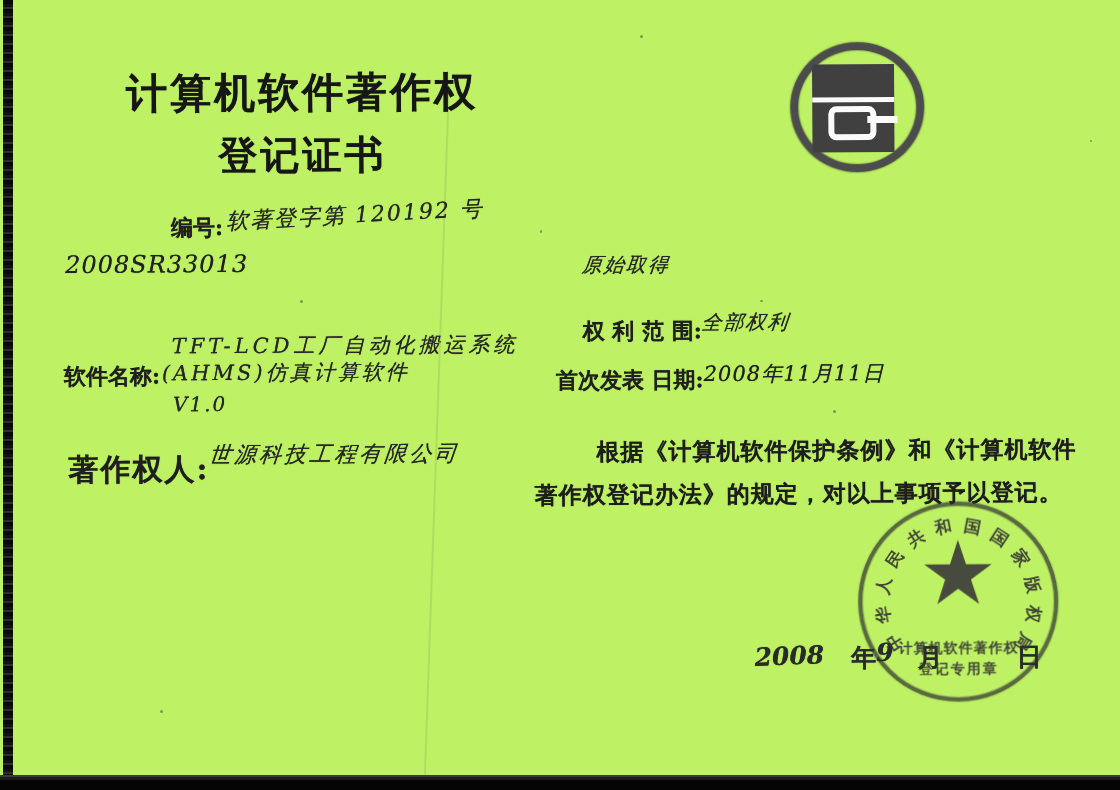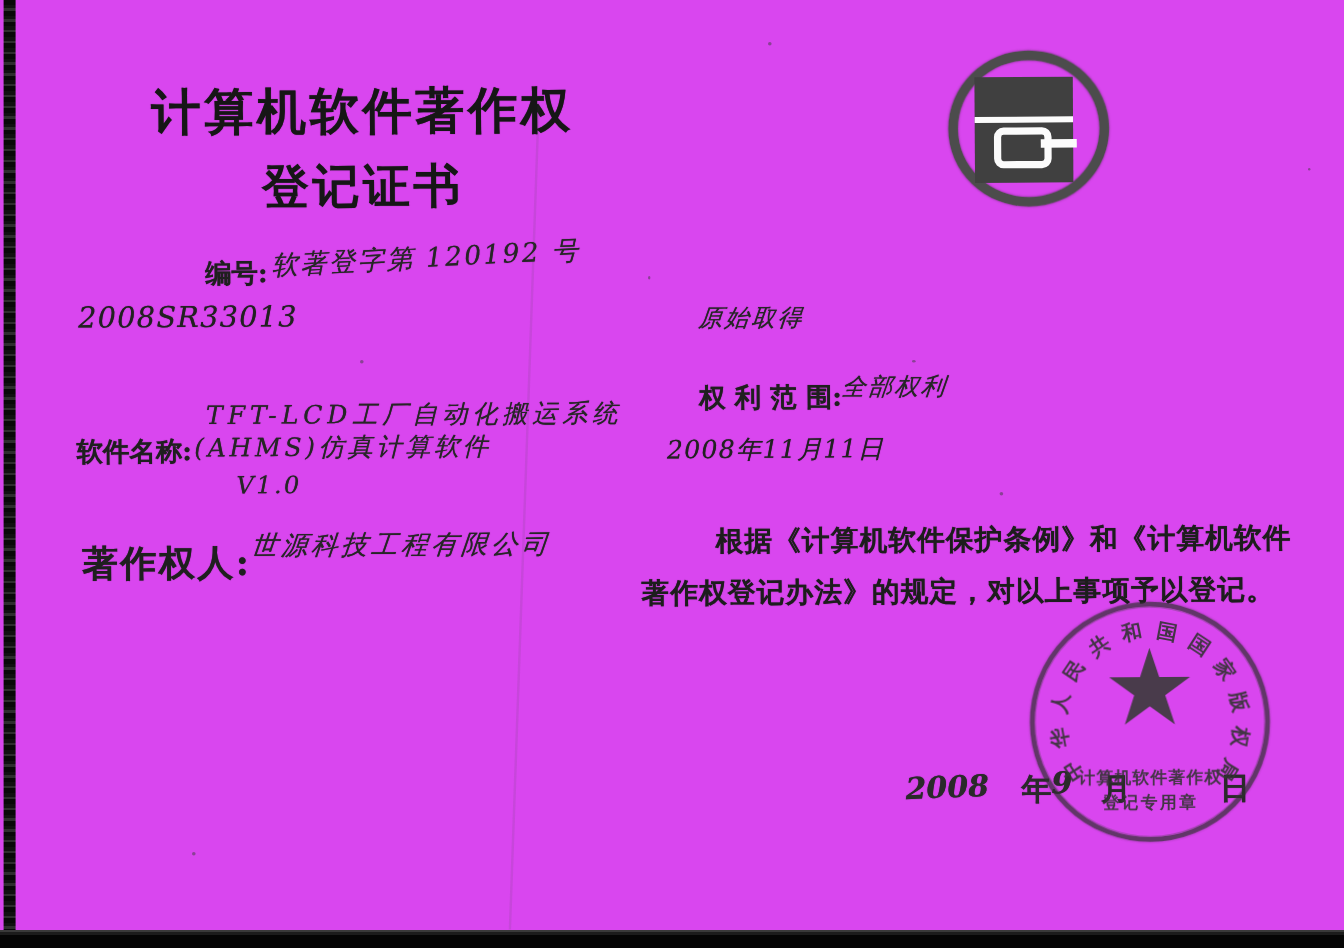--- a/index.html
+++ b/index.html
@@ -2,21 +2,21 @@
 <html><head>
 <meta charset="utf-8">
 <style>
   html,body{margin:0;padding:0;}
   body{
     width:1120px;height:790px;overflow:hidden;position:relative;
     background:#fdfdfc;
     font-family:"DejaVu Serif","Liberation Serif",serif;
     color:#212121;
   }
-  .scan-page{position:absolute;inset:0;background:#d946ef;}
+  .scan-page{position:absolute;inset:0;background:#bef264;}
   
   .strip-left{
     position:absolute;left:3px;top:0;width:10px;height:778px;
     background:repeating-linear-gradient(0deg,#090909 0 4px,#2e2e2e 4px 6px,#111 6px 9px);
   }
   .strip-bottom{
     position:absolute;left:0;top:775px;width:1120px;height:15px;
     background:linear-gradient(0deg,#050505 0 70%,#1c1c1c 70% 88%,#3a3a3a 88% 100%);
   }
   .fold-line{
@@ -41,21 +41,21 @@
   .serial-lbl{font-size:22px;transform:translateY(12px);}
   .serial-val{font-size:22px;letter-spacing:2px;transform:rotate(-2.5deg);margin-left:3px;}
 
   .reg-row{left:66px;top:257px;}
   .reg-lbl{font-size:25px;letter-spacing:3px;}
   .reg-val{font-size:24px;letter-spacing:1px;transform:translateY(-9px);font-style:italic;}
 
   .name-line1{left:172px;top:330px;font-size:21px;letter-spacing:4px;}
   .name-lbl{left:64px;top:359px;font-size:22px;}
   .name-line2{left:162px;top:357px;font-size:21px;letter-spacing:3px;}
-  .name-line3{left:173px;top:390px;font-size:20px;letter-spacing:2px;margin-left:24px;}
+  .name-line3{left:173px;top:390px;font-size:20px;letter-spacing:2px;}
 
   .owner-row{left:68px;top:447px;}
   .owner-lbl{font-size:30px;letter-spacing:2px;}
   .owner-val{font-size:22px;letter-spacing:3px;transform:translateY(-9px) skewX(-6deg);}
 
   .acq-row{left:583px;top:259px;}
   .scope-row{left:583px;top:317px;}
   .pub-row{left:556px;top:366px;}
   .r-lbl{font-size:22px;}
   .r-val{font-size:20px;letter-spacing:2px;transform:translateY(-7px) skewX(-6deg);}
@@ -136,20 +136,21 @@
     <div class="abs row acq-row">
       <span class="filled r-val ink">原始取得</span>
     </div>
 
     <div class="abs row scope-row">
       <span class="lbl r-lbl ink">权 利 范 围:</span>
       <span class="filled r-val ink">全部权利</span>
     </div>
 
     <div class="abs row pub-row">
+      <span class="lbl r-lbl ink">首次发表 日期:</span>
       <span class="pub-val ink">2008年11月11日</span>
     </div>
 
     <div class="abs statement">
       <div class="indent ink">根据《计算机软件保护条例》和《计算机软件</div>
       <div class="ink">著作权登记办法》的规定，对以上事项予以登记。</div>
     </div>
 
     <div class="abs date-line">
       <span class="d-year ink">2008</span>

